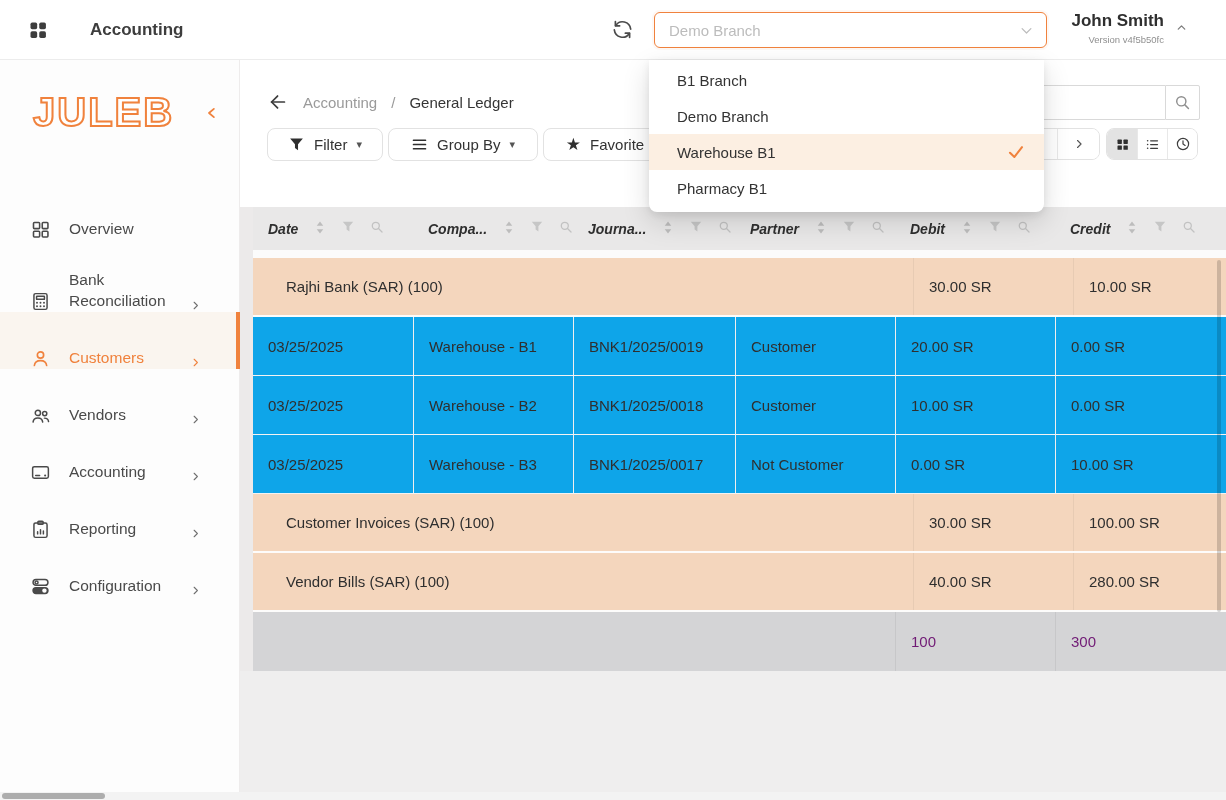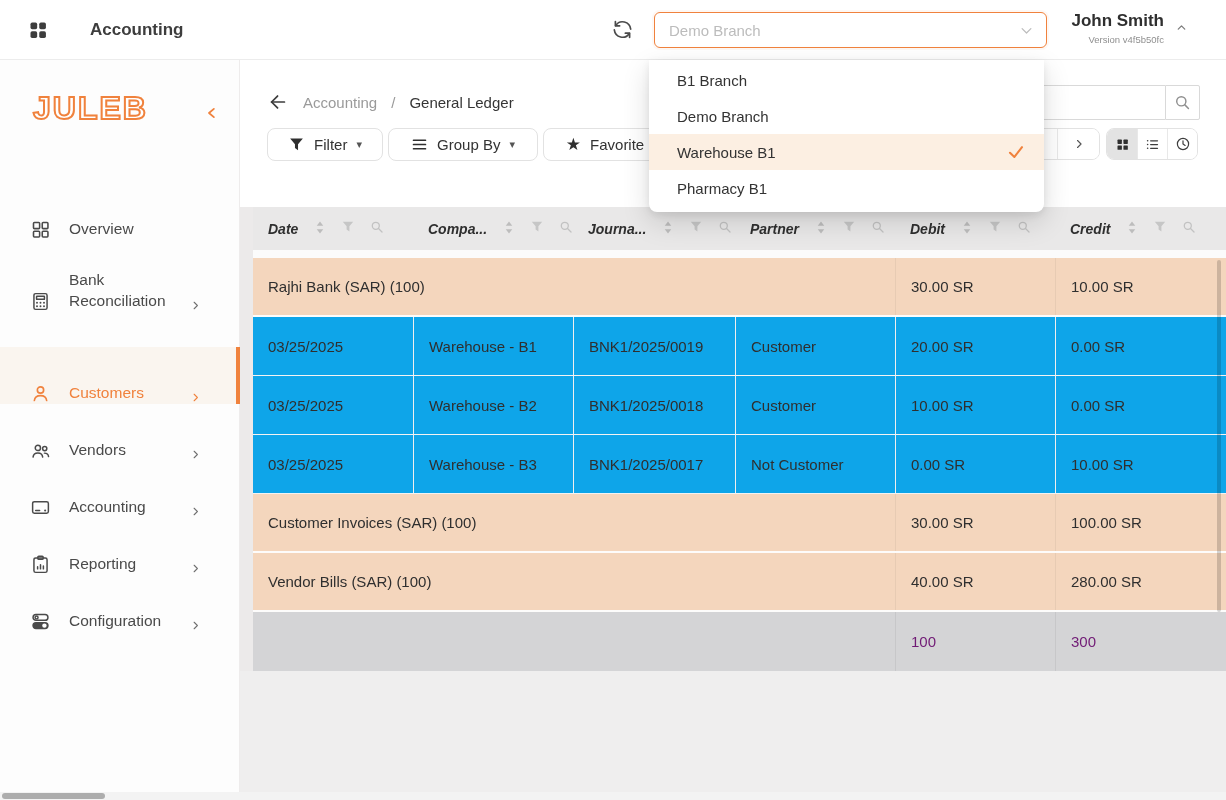--- a/index.html
+++ b/index.html
@@ -21,28 +21,28 @@
 
   
   .branch-menu { position:absolute; left:649px; top:60px; width:395px; background:#fff; border-radius:0 0 8px 8px; box-shadow:0 10px 28px rgba(0,0,0,0.14), 0 3px 8px rgba(0,0,0,0.08); z-index:100; padding:2px 0 6px 0; }
   .branch-option { height:36px; display:flex; align-items:center; padding:0 20px 0 28px; font-size:15px; color:#333; cursor:pointer; }
   .branch-option.selected { background:#fcefe2; }
   .branch-option .opt-label { flex:1; }
 
   
   .sidebar { position:absolute; left:0; top:60px; width:240px; height:740px; background:#fdfdfd; border-right:1px solid #eeecec; z-index:10; }
   .logo-row { position:absolute; left:0; top:30px; width:240px; height:60px; }
-  .logo-text { position:absolute; left:33px; top:0; font-size:32px; font-weight:800; letter-spacing:2px; color:#fff; -webkit-text-stroke:2px #f0823d; font-family:"Liberation Sans",sans-serif; }
+  .logo-text { position:absolute; left:33px; top:0; font-size:40px; font-weight:800; letter-spacing:2px; color:#fff; -webkit-text-stroke:2px #f0823d; font-family:"Liberation Sans",sans-serif; }
   .collapse-icon { position:absolute; left:203px; top:14px; width:18px; height:18px; cursor:pointer; }
   .nav { position:absolute; left:0; top:120px; width:240px; }
   .nav-item { display:flex; align-items:flex-end; padding:0 22px 0 30px; cursor:pointer; }
   .nav-item .nav-ic { width:21px; height:21px; flex:none; }
   .nav-item .nav-label { margin-left:18px; flex:1; font-size:15.5px; color:#4a4a4a; line-height:1.35; max-width:120px; }
   .nav-item .nav-chev { width:13px; height:13px; flex:none; }
-  .nav-item.active { background:#faf5ef; border-right:4px solid #f0823d; padding-right:18px;margin-top:35px; }
+  .nav-item.active { background:#faf5ef; border-right:4px solid #f0823d; padding-right:18px; }
   .nav-item.active .nav-label { color:#f0823d; }
 
   
   .main { position:absolute; left:240px; top:60px; width:986px; height:740px; background:#fff; }
   .bg-left-strip { position:absolute; left:0; top:147px; width:13px; height:464px; background:#eceaea; }
   .bg-bottom { position:absolute; left:0; top:611px; width:986px; height:129px; background:#efeeee; }
 
   .breadcrumb { position:absolute; left:27px; top:28px; height:28px; display:flex; align-items:center; gap:14px; }
   .back-icon { width:22px; height:22px; cursor:pointer; }
   .crumb-parent { font-size:15px; color:#9a9a9a; cursor:pointer; }
@@ -72,21 +72,21 @@
   
   .ledger { position:absolute; left:13px; top:147px; width:973px; }
   .lg-row { display:grid; grid-template-columns:160px 160px 162px 160px 160px 1fr; align-items:center; }
   .lg-header { height:43px; background:#e9e8e8; }
   .lg-header .hcell { display:flex; align-items:flex-start; gap:17px; padding-left:15px;font-style:italic; }
   .hlabel { font-size:14px; font-weight:700; color:#2f2f2f; }
   .lg-spacer { height:8px; background:#fbfbfb; }
   .row-detail { height:59px; background:#0ea5e9; border-bottom:1px solid #f3f3f3; font-size:15px; color:#2f2f2f; }
   .row-detail .cell { padding-left:15px; height:100%; display:flex; align-items:center; }
   .row-detail .cell + .cell { border-left:1px solid #efefef; }
-  .row-group { height:59px; background:#f4d6bd; border-bottom:2px solid #fdfcfb; font-size:15px; color:#2f2f2f; }
+  .row-group { height:59px; background:#f4d6bd; border-bottom:2px solid #fdfcfb; font-size:15px; color:#2f2f2f;padding-left:18px; }
   .row-group .gcell-label { grid-column:1 / 5; padding-left:15px; }
   .row-group .cell-num { padding-left:15px; height:100%; display:flex; align-items:center; border-left:1px solid rgba(0,0,0,0.05); }
   .row-total { height:59px; background:#d4d4d6; font-size:15px; color:#701a75; }
   .row-total .gcell-label { grid-column:1 / 5; }
   .row-total .cell-num { padding-left:15px; height:100%; display:flex; align-items:center; border-left:1px solid rgba(0,0,0,0.06); }
 
   .vscroll-thumb { position:absolute; left:977px; top:200px; width:4px; height:352px; background:rgba(0,0,0,0.16); border-radius:2px; z-index:8; }
   .hscroll-track { position:absolute; left:0; top:792px; width:1226px; height:8px; background:#f3f3f3; z-index:60; }
   .hscroll-thumb { position:absolute; left:2px; top:1px; width:103px; height:6px; background:#adadad; border-radius:3px; cursor:grab; }
 

